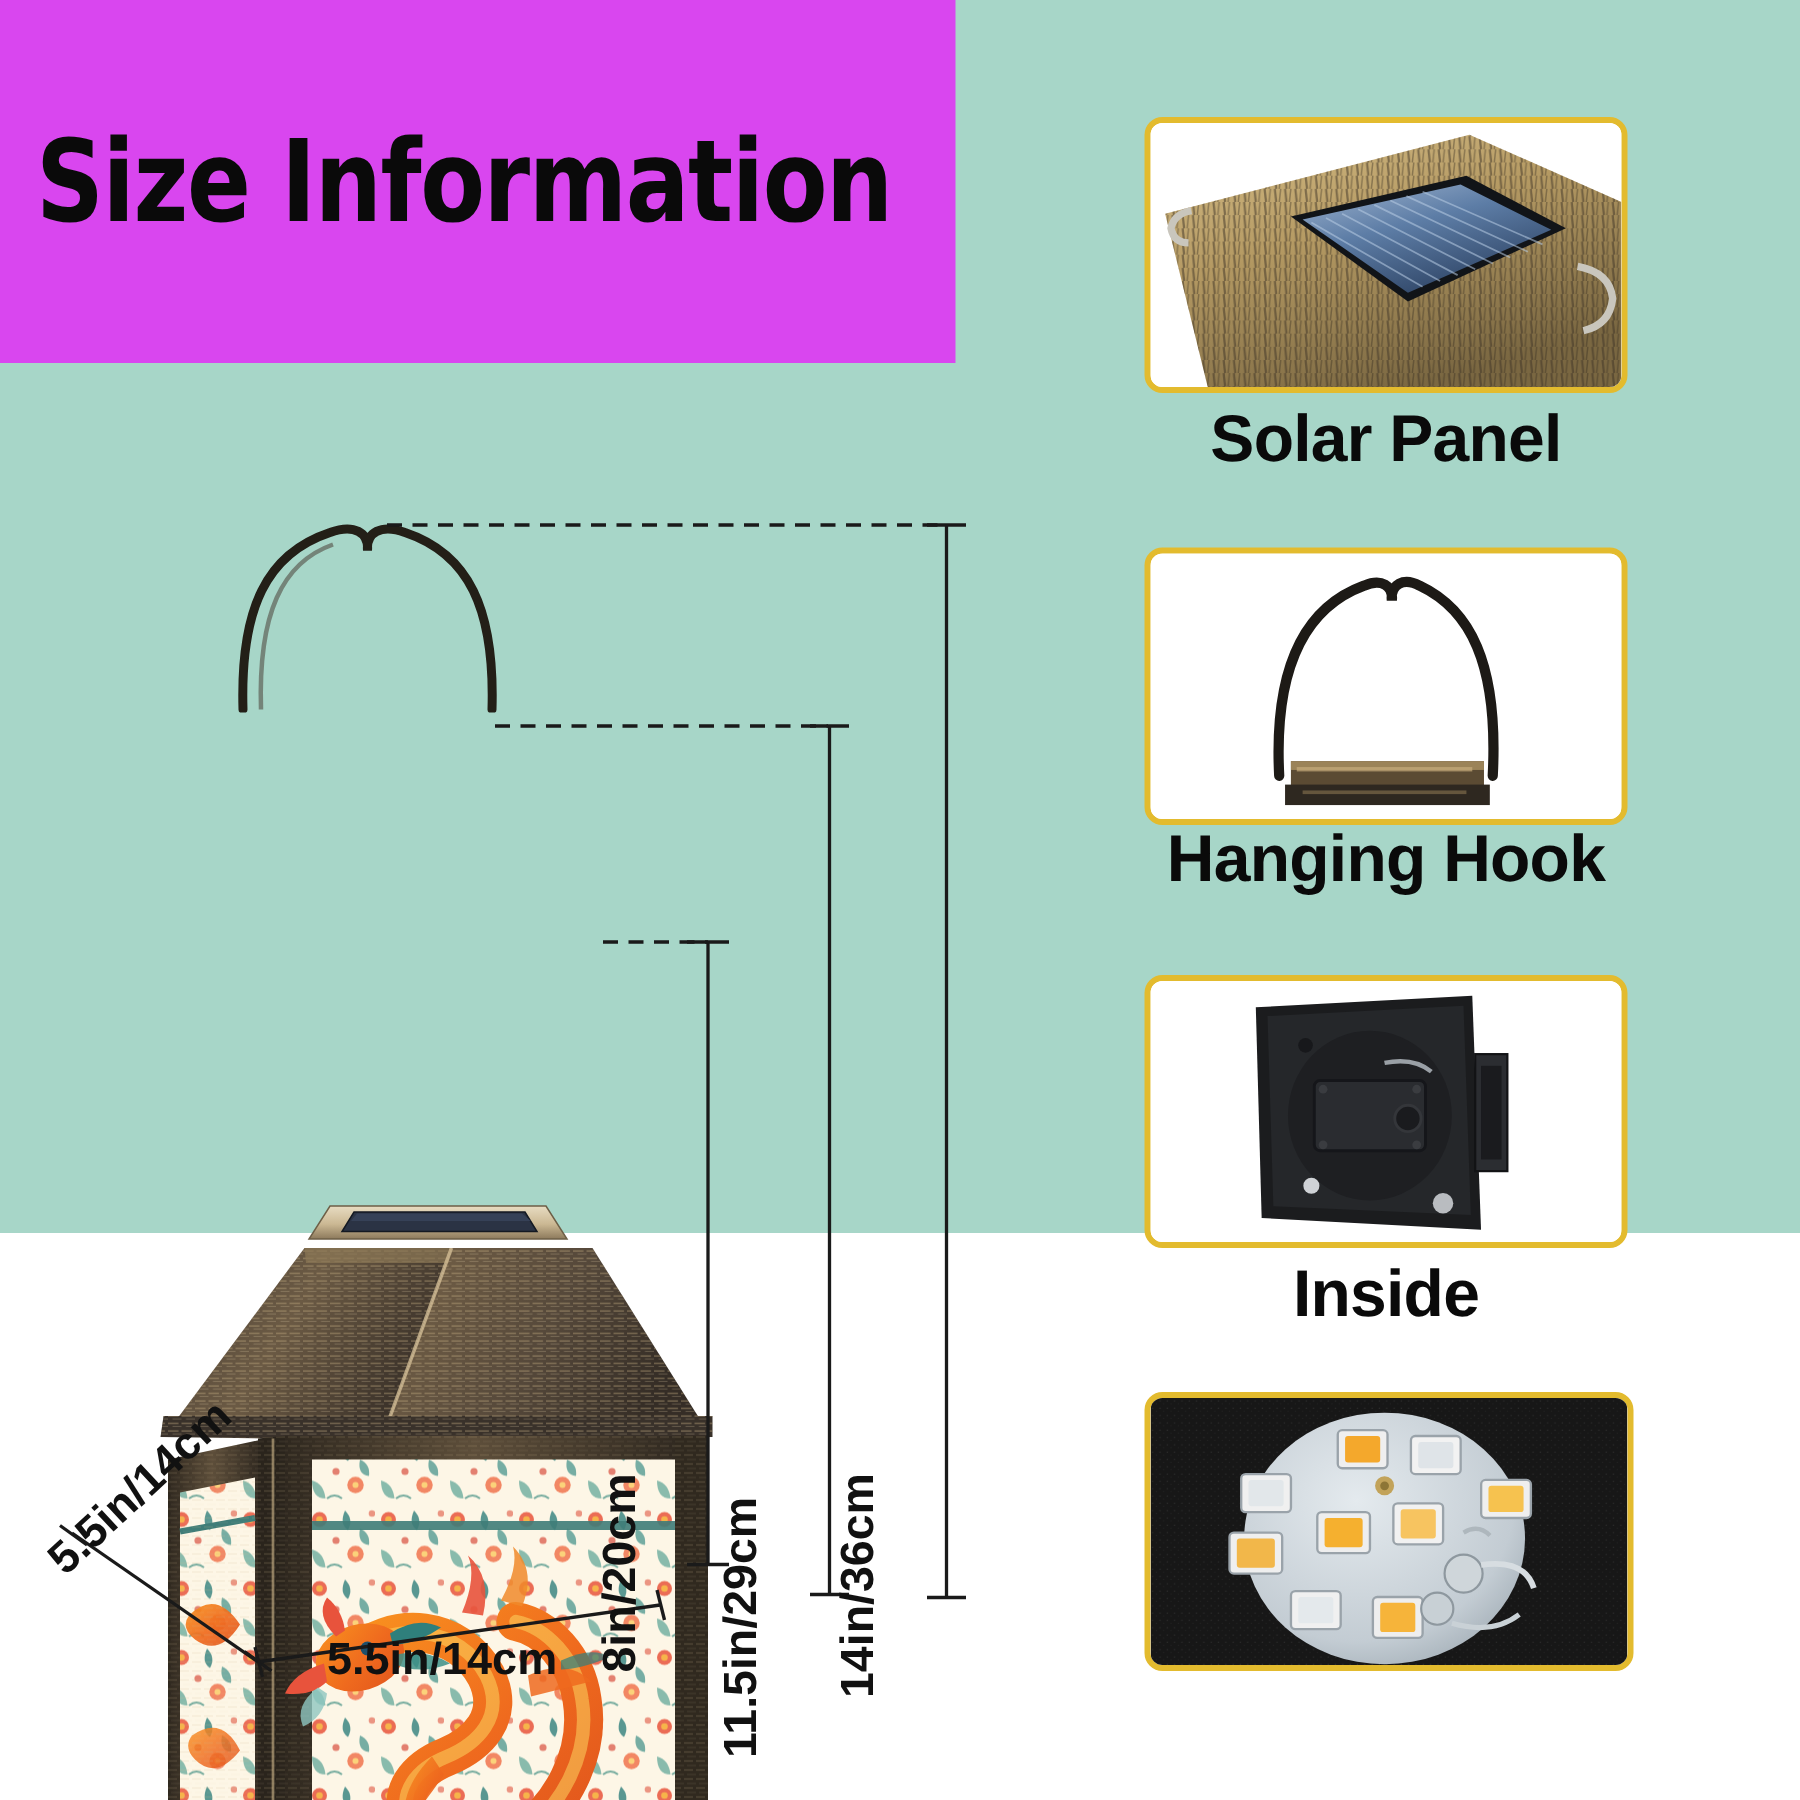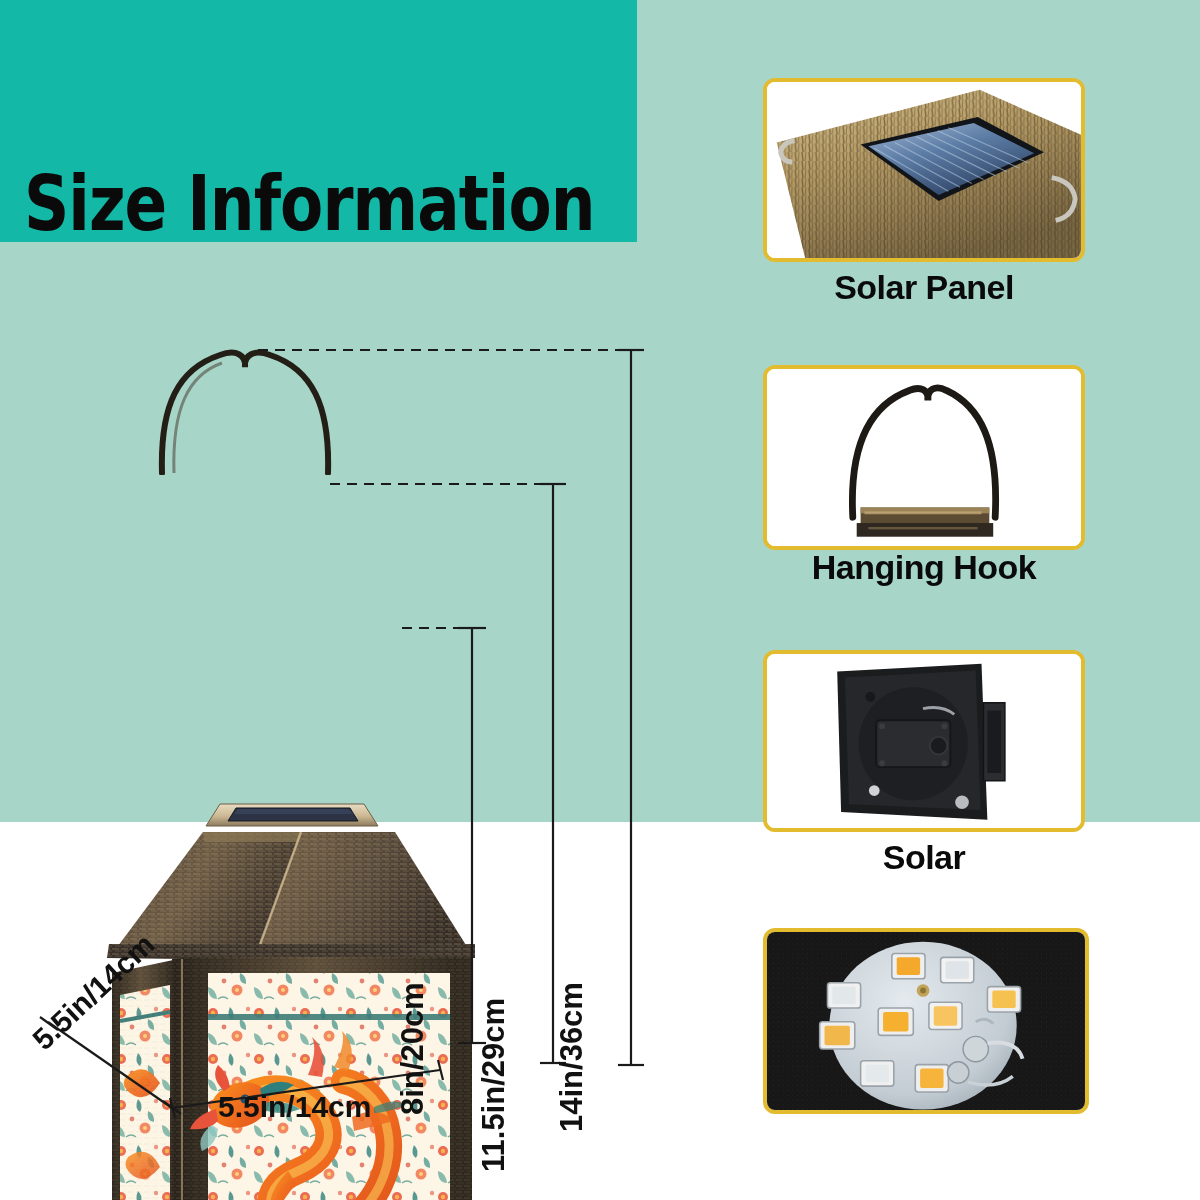--- a/index.html
+++ b/index.html
@@ -26,23 +26,23 @@
   .bg-white-bottom {
     position: absolute;
     left: 0; top: 822px;
     width: 1200px; height: 378px;
     background: #ffffff;
   }
   .title-banner {
     position: absolute;
     left: 0; top: 0;
     width: 637px; height: 242px;
-    background: #14b8a6;
+    background: #d946ef;
     display: flex;
-    align-items: flex-end;
+    align-items: center;
   }
   .title-text {
     font-family: "Liberation Sans Narrow", "DejaVu Sans Condensed", "Liberation Sans", sans-serif;
     font-weight: bold;
     font-size: 76px;
     color: #0a0a0a;
     letter-spacing: -1px;
     padding-left: 26px;
     line-height: 1;
     transform: scaleX(0.92);
@@ -112,21 +112,21 @@
     border-radius: 12px;
     background: #ffffff;
     overflow: hidden;
     box-sizing: border-box;
   }
   .card-label {
     position: absolute;
     width: 340px;
     text-align: center;
     font-weight: bold;
-    font-size: 34px;
+    font-size: 44px;
     color: #0a0a0a;
     font-family: "Liberation Sans", sans-serif;
     letter-spacing: -0.5px;
   }
   .card-art { position: absolute; inset: 0; }
 </style>
 </head>
 <body>
 
 <div id="page">
@@ -388,21 +388,21 @@
       <circle cx="118" cy="112" r="3" fill="#3a3c40"></circle>
       <circle cx="182" cy="112" r="3" fill="#3a3c40"></circle>
       <circle cx="106" cy="44" r="5" fill="#17181b"></circle>
       <circle cx="110" cy="140" r="5.5" fill="#cfd2d6"></circle>
       <circle cx="200" cy="152" r="7" fill="#b9bcc0"></circle>
       <path d="M160 56 q20 -4 32 6" stroke="#9aa0a6" stroke-width="3" fill="none"></path>
       <rect x="222" y="50" width="22" height="80" fill="#2b2d31" stroke="#121315" stroke-width="1.5"></rect>
       <rect x="226" y="58" width="14" height="64" fill="#1a1b1e"></rect>
     </svg>
   </div>
-  <div class="card-label" style="left:754px; top:838px;">Solar</div>
+  <div class="card-label" style="left:754px; top:838px;">Inside</div>
 
   <div class="card" style="left:763px; top:928px; width:326px; height:186px;">
     <svg class="card-art" viewBox="0 0 326 186" preserveAspectRatio="none">
       <defs>
         <radialGradient id="pcbG" cx="0.4" cy="0.35" r="0.8">
           <stop offset="0%" stop-color="#e4eaee"></stop>
           <stop offset="70%" stop-color="#c3ccd3"></stop>
           <stop offset="100%" stop-color="#98a4ad"></stop>
         </radialGradient>
         <pattern id="noise" width="5" height="5" patternUnits="userSpaceOnUse">

